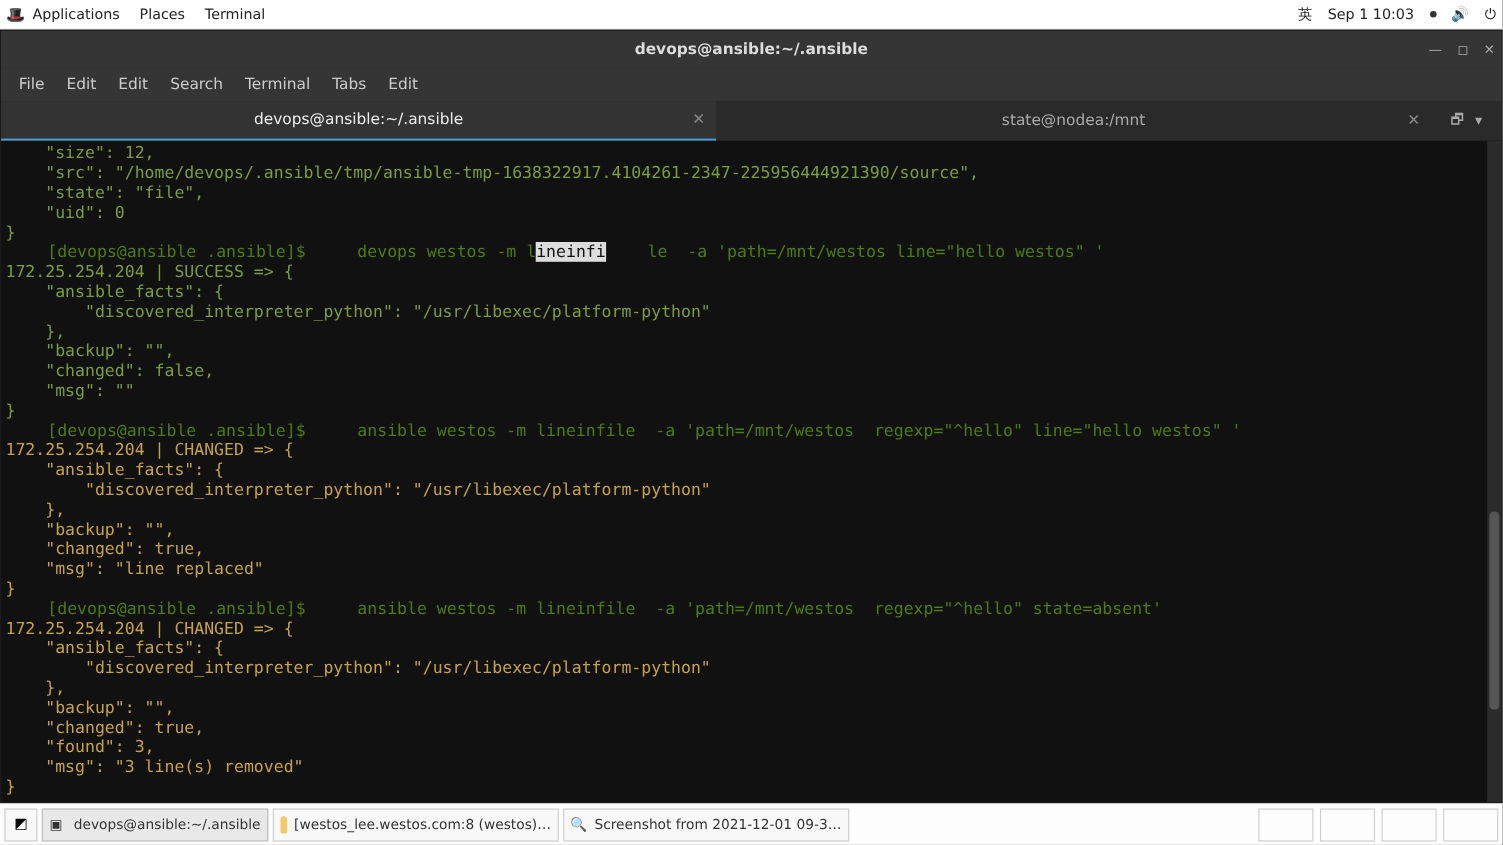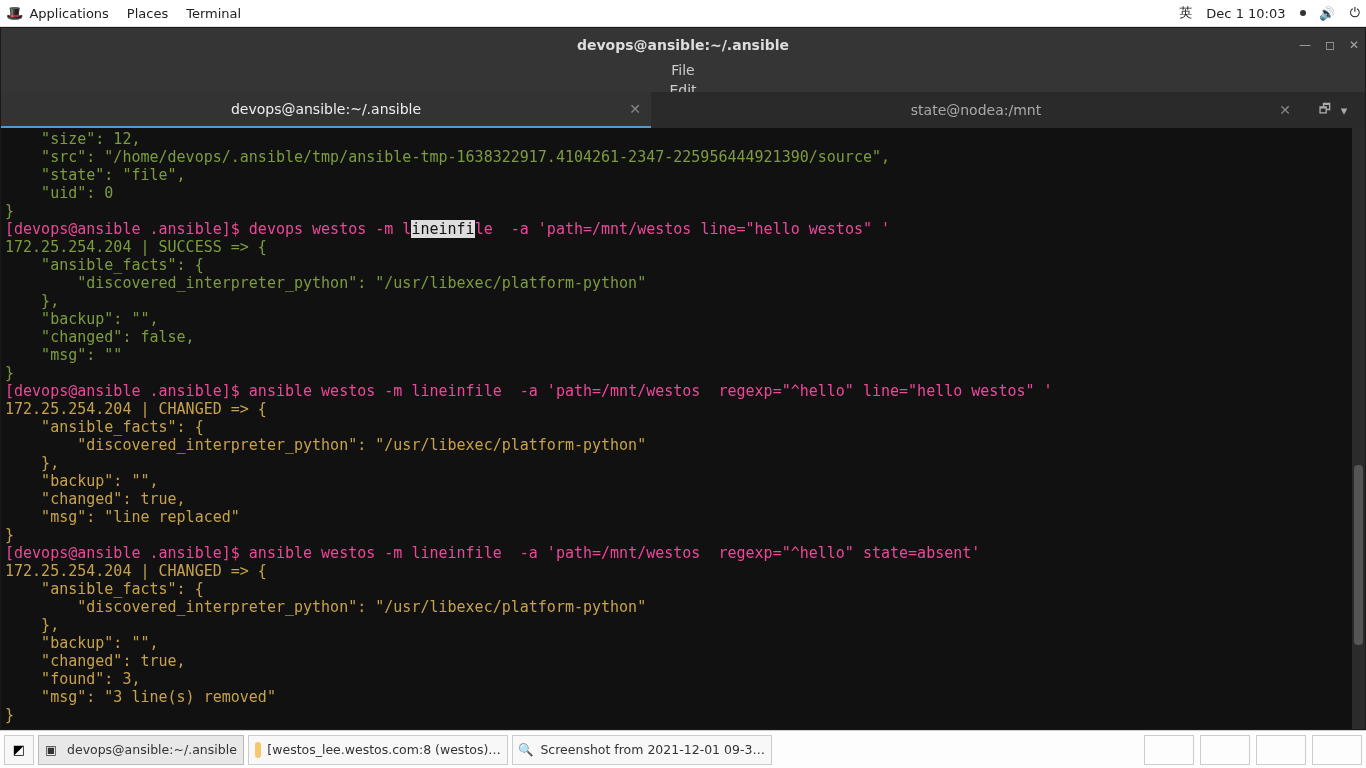--- a/index.html
+++ b/index.html
@@ -49,21 +49,20 @@
 .winbtns { position: absolute; right: 6px; display: flex; gap: 14px; color: #aaa; font-size: 12px; }
 .winbtns span { cursor: pointer; }
 
 .menubar {
   height: 30px;
   background: #353535;
   display: flex; align-items: center;
   padding: 0 8px;
   color: #ccc;
   gap: 4px;
-  flex-direction: column;
 }
 .menubar .mi { padding: 0 8px; cursor: pointer; font-size: 14px; }
 
 .tabbar {
   height: 36px;
   background: #2a2a2a;
   display: flex; align-items: stretch;
   color: #aaa;
 }
 .tabbar .tab {
@@ -104,21 +103,21 @@
 }
 .scrollbar .thumb {
   position: absolute; left: 2px; right: 2px;
   top: 56%; height: 30%;
   background: #555; border-radius: 4px;
 }
 
 
 .c-g { color: #7c9c3f; }
 .c-y { color: #c7a24c; text-align: right; }
-.c-w { color: #ec4899; }
+.c-w { color: #4d7c0f; margin-left: 38px; }
 .hl { background: #ddd; color: #111; }
 
 
 .bottom-panel {
   position: absolute; left: 0; bottom: 0;
   width: 1366px; height: 38px;
   background: #fdfdfd;
   border-top: 1px solid #ccc;
   display: flex; align-items: center;
   padding: 0 4px;
@@ -148,21 +147,21 @@
 <body>
 
 <div class="top-panel">
   <span class="logo">🎩</span>
   <span class="menu-item">Applications</span>
   <span class="menu-item">Places</span>
   <span class="menu-item">Terminal</span>
   <span class="spacer"></span>
   <div class="tray">
     <span>英</span>
-    <span>Dec 1  10:03</span>
+    <span>Sep 1  10:03</span>
     <span class="dot"></span>
     <span>🔊</span>
     <span>⏻</span>
   </div>
 </div>
 
 <div class="window">
   <div class="titlebar">
     <span class="title-text">devops@ansible:~/.ansible</span>
     <div class="winbtns">

